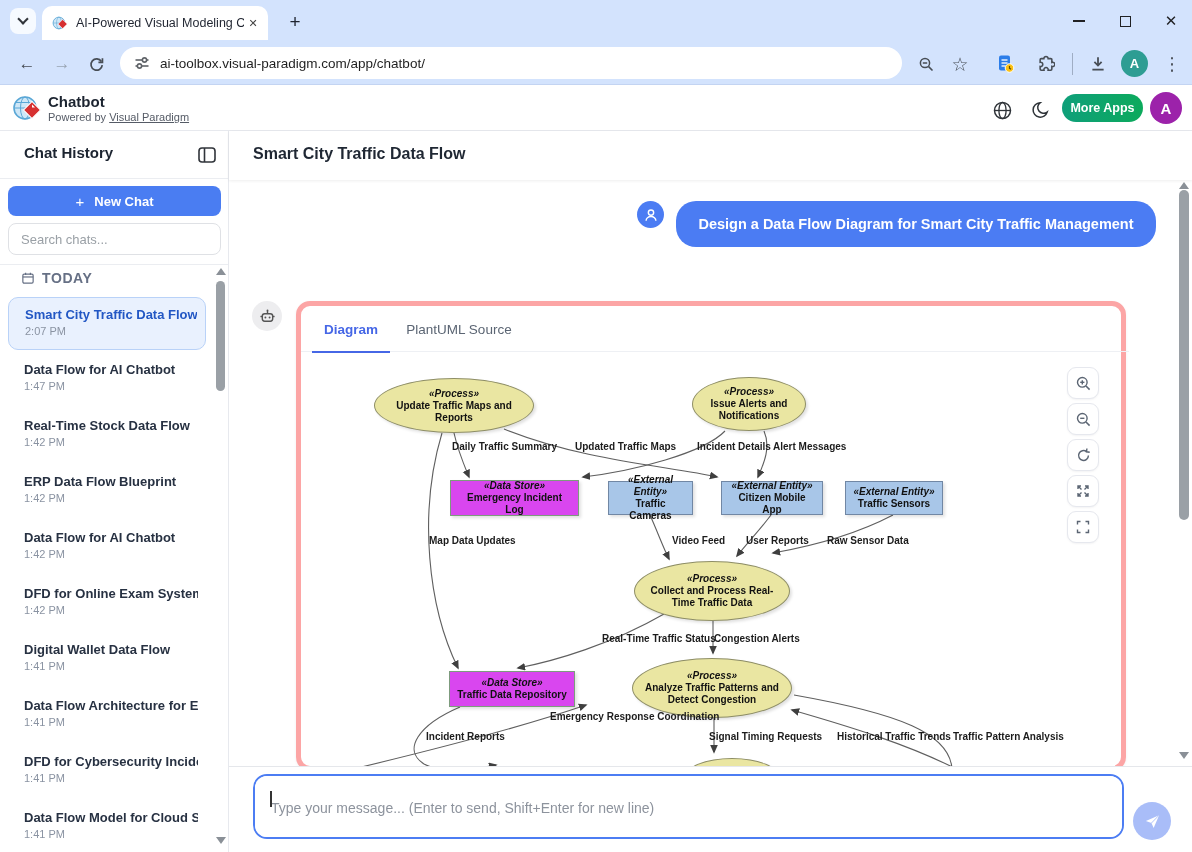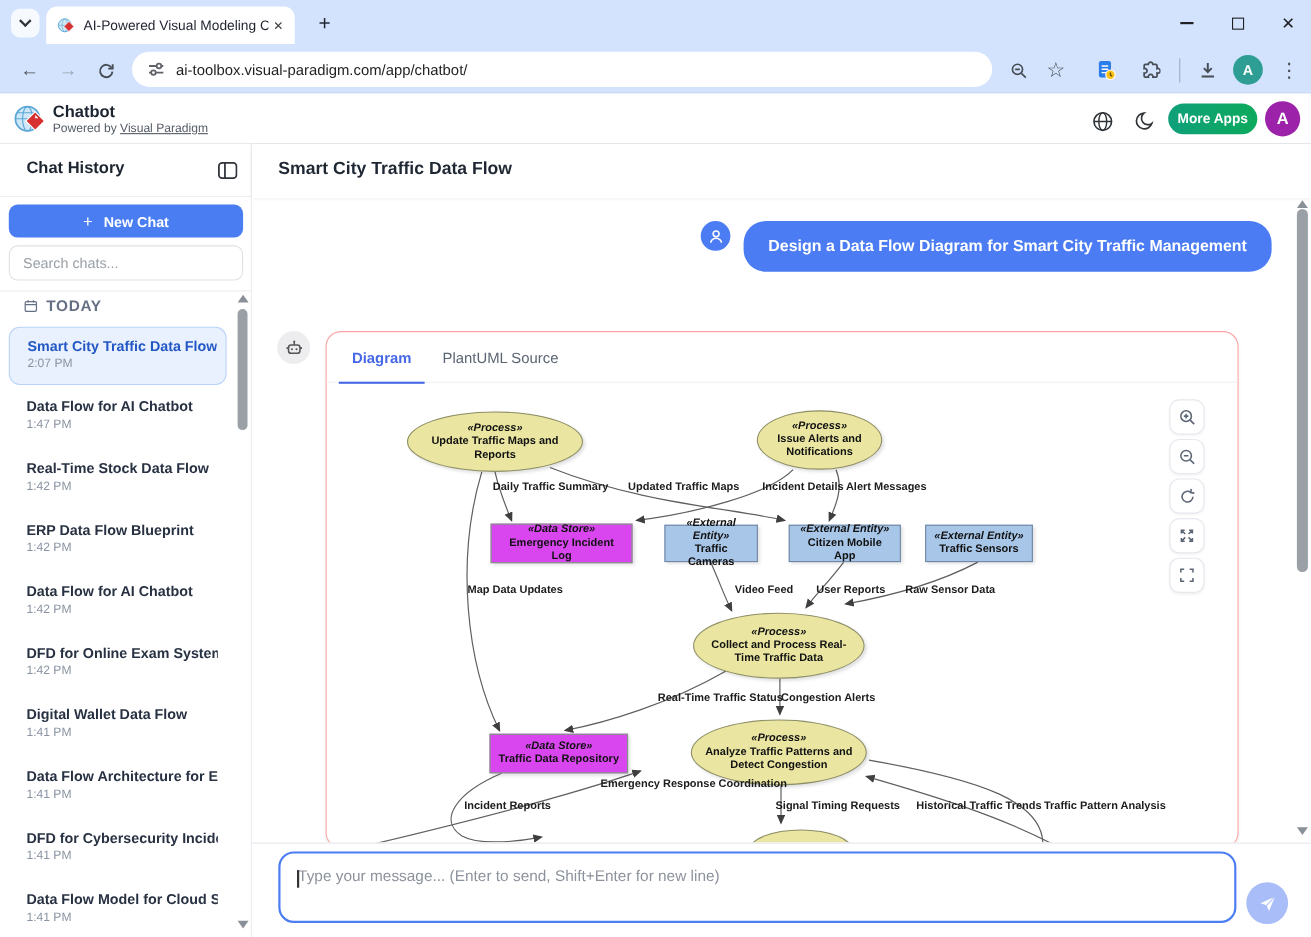--- a/index.html
+++ b/index.html
@@ -55,42 +55,42 @@
   .tri-down{width:0;height:0;border-left:5px solid transparent;border-right:5px solid transparent;border-top:7px solid #8a9097;}
 
   
   .main{position:absolute;left:229px;top:131px;width:963px;height:721px;background:#fff;}
   .main-titlebar{position:absolute;left:0;top:0;width:963px;height:49px;background:#fff;box-shadow:0 1px 3px rgba(0,0,0,.07);z-index:5;}
   .main-title{position:absolute;left:24px;top:14px;font-size:16px;font-weight:bold;color:#1f2733;}
   .chat{position:absolute;left:0;top:49px;width:963px;height:586px;overflow:hidden;background:#fff;}
   .user-avatar{position:absolute;left:408px;top:21px;width:27px;height:27px;border-radius:50%;background:#4b7cf3;display:flex;align-items:center;justify-content:center;}
   .user-bubble{position:absolute;left:447px;top:21px;width:480px;height:46px;border-radius:20px;background:#4b7cf3;color:#fff;font-size:14.5px;font-weight:600;text-align:center;line-height:46px;}
   .bot-avatar{position:absolute;left:23px;top:121px;width:30px;height:30px;border-radius:50%;background:#ededef;display:flex;align-items:center;justify-content:center;}
-  .card{position:absolute;left:67px;top:121px;width:830px;height:470px;background:#fff;border:1px solid #fca5a5;border-radius:14px;box-shadow:0 1px 3px rgba(16,24,40,.06);}
+  .card{position:absolute;left:67px;top:121px;width:830px;height:470px;background:#fff;border:5px solid #fca5a5;border-radius:14px;box-shadow:0 1px 3px rgba(16,24,40,.06);}
   .tabbar{position:absolute;left:0;top:0;width:828px;height:46px;border-bottom:1px solid #eef0f4;}
   .tabitem{position:absolute;top:0;height:46px;display:flex;align-items:center;justify-content:center;font-size:13.5px;}
   .tabitem.active{color:#4667e6;font-weight:600;}
   .tabitem.active::after{content:"";position:absolute;left:0;right:0;bottom:-1px;height:2.5px;background:#4667e6;}
   .tabitem.inactive{color:#5b6573;font-weight:500;}
   .zoombtn{position:absolute;left:766px;width:32px;height:32px;background:#fff;border:1px solid #e6e8ee;border-radius:9px;box-shadow:0 1px 2px rgba(16,24,40,.05);display:flex;align-items:center;justify-content:center;}
   .main-sb-thumb{position:absolute;left:950px;top:10px;width:10px;height:330px;border-radius:5px;background:#9aa0a6;}
 
   
   .canvas{position:absolute;left:11px;top:47px;width:803px;height:421px;overflow:hidden;background:#fff;}
   .dtitle{position:absolute;left:0;right:0;top:5px;text-align:center;font-size:11px;font-weight:bold;letter-spacing:1px;color:#222;}
   .dnode{position:absolute;display:flex;flex-direction:column;align-items:center;justify-content:center;text-align:center;font-size:10px;font-weight:bold;color:#111;line-height:12px;padding:2px 6px;}
   .ellipse{border-radius:50%;background:#eae6a2;border:1px solid #8e8e66;box-shadow:2px 2px 3px rgba(0,0,0,.12);}
   .store{background:#d946ef;border:1px solid #7d9c7d;box-shadow:2px 2px 3px rgba(0,0,0,.12);}
   .entity{background:#a8c6e8;border:1px solid #7187a4;box-shadow:2px 2px 3px rgba(0,0,0,.12);}
   .stereo{font-style:italic;}
   .elabel{position:absolute;font-size:10px;font-weight:600;color:#1c1c1c;white-space:nowrap;}
 
   
   .composer{position:absolute;left:0;top:635px;width:963px;height:86px;background:#fff;border-top:1px solid #e5e7eb;z-index:6;}
-  .composer textarea{position:absolute;left:24px;top:7px;width:871px;height:65px;border:2px solid #4c7df3;border-radius:14px;padding:12px 16px;font-size:14px;color:#202124;resize:none;outline:none;font-family:"Liberation Sans",sans-serif;}
+  .composer textarea{position:absolute;left:24px;top:7px;width:871px;height:65px;border:2px solid #4c7df3;border-radius:14px;padding:24px 16px;font-size:14px;color:#202124;resize:none;outline:none;font-family:"Liberation Sans",sans-serif;}
   .composer textarea::placeholder{color:#8d939d;}
   .caret{position:absolute;left:41px;top:24px;width:1.5px;height:16px;background:#333;}
   .send-btn{position:absolute;left:904px;top:35px;width:38px;height:38px;border-radius:50%;background:#a9bdf8;display:flex;align-items:center;justify-content:center;}
 </style>
 </head>
 <body>
 
 <div class="screen">
 
   <div class="chrome">

